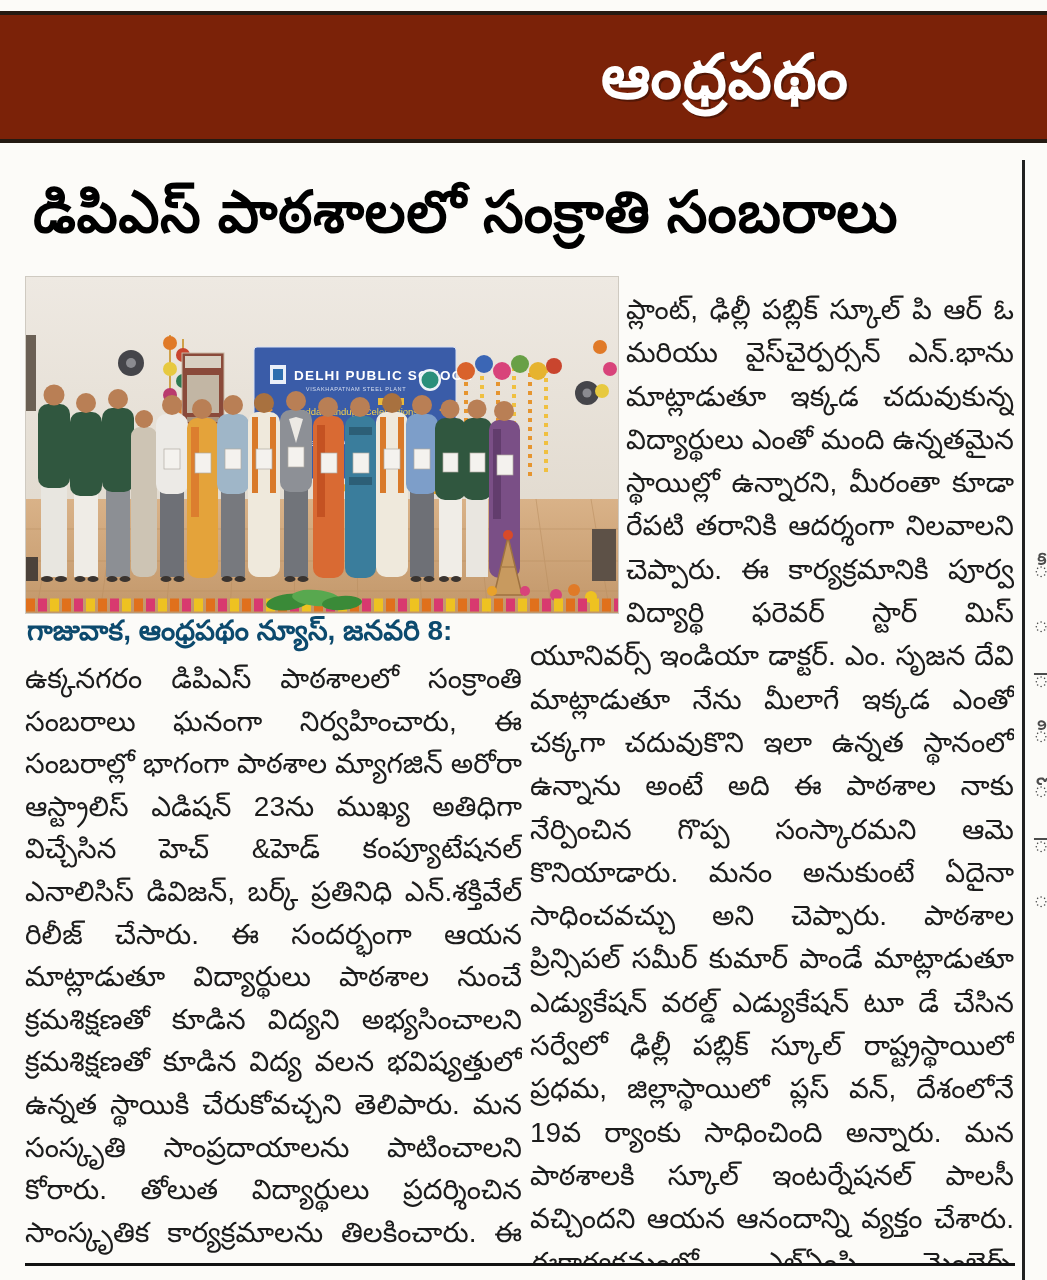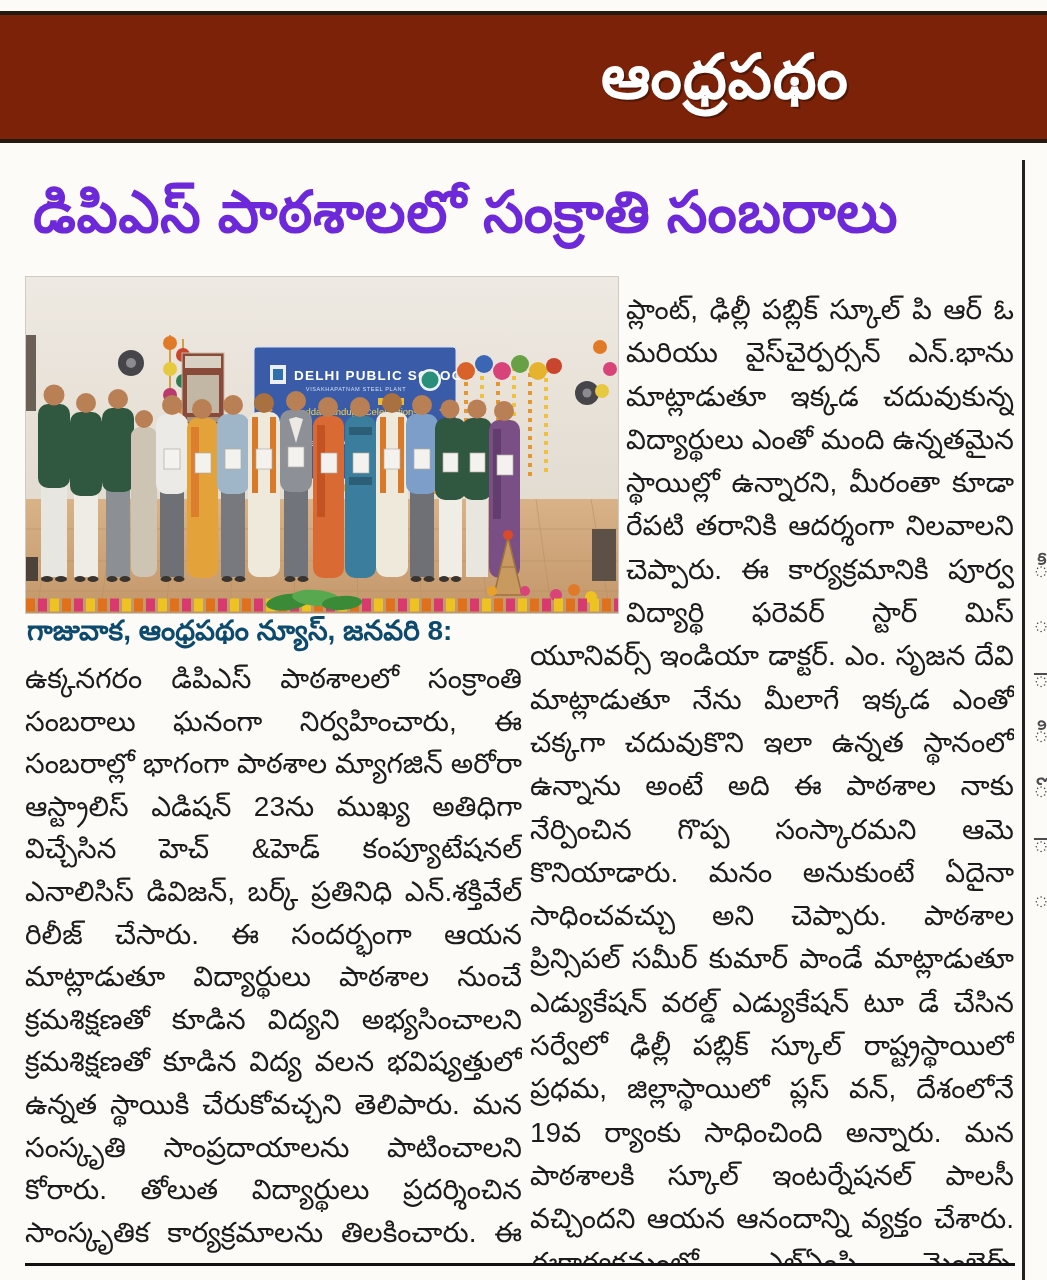--- a/index.html
+++ b/index.html
@@ -16,21 +16,21 @@
     padding-left:44px;
   }
   .masthead-title{
     position:absolute;left:500px;top:0;width:450px;height:124px;
     line-height:124px;text-align:center;font-size:62px;font-weight:bold;color:#ffffff;
     text-shadow:2px 2px 0 rgba(50,15,5,.55);letter-spacing:1px;white-space:nowrap;
   }
   
   .headline{
     position:absolute;left:33px;top:163px;width:980px;height:100px;
-    font-size:58px;line-height:98px;font-weight:800;color:#6d28d9;
+    font-size:58px;line-height:98px;font-weight:800;color:#000000;
     letter-spacing:.5px;white-space:nowrap;overflow:hidden;
   }
   
   .v-divider{position:absolute;left:1022px;top:160px;width:3px;height:1120px;background:#212121;}
   .edge-frag{position:absolute;left:1033px;width:14px;height:40px;overflow:hidden;
     font-size:28px;color:#4c4c4c;}
   
   .photo{
     position:absolute;left:25px;top:276px;width:592px;height:336px;
     border:1px solid #cfcac1;background:#e8e3da;box-sizing:content-box;

